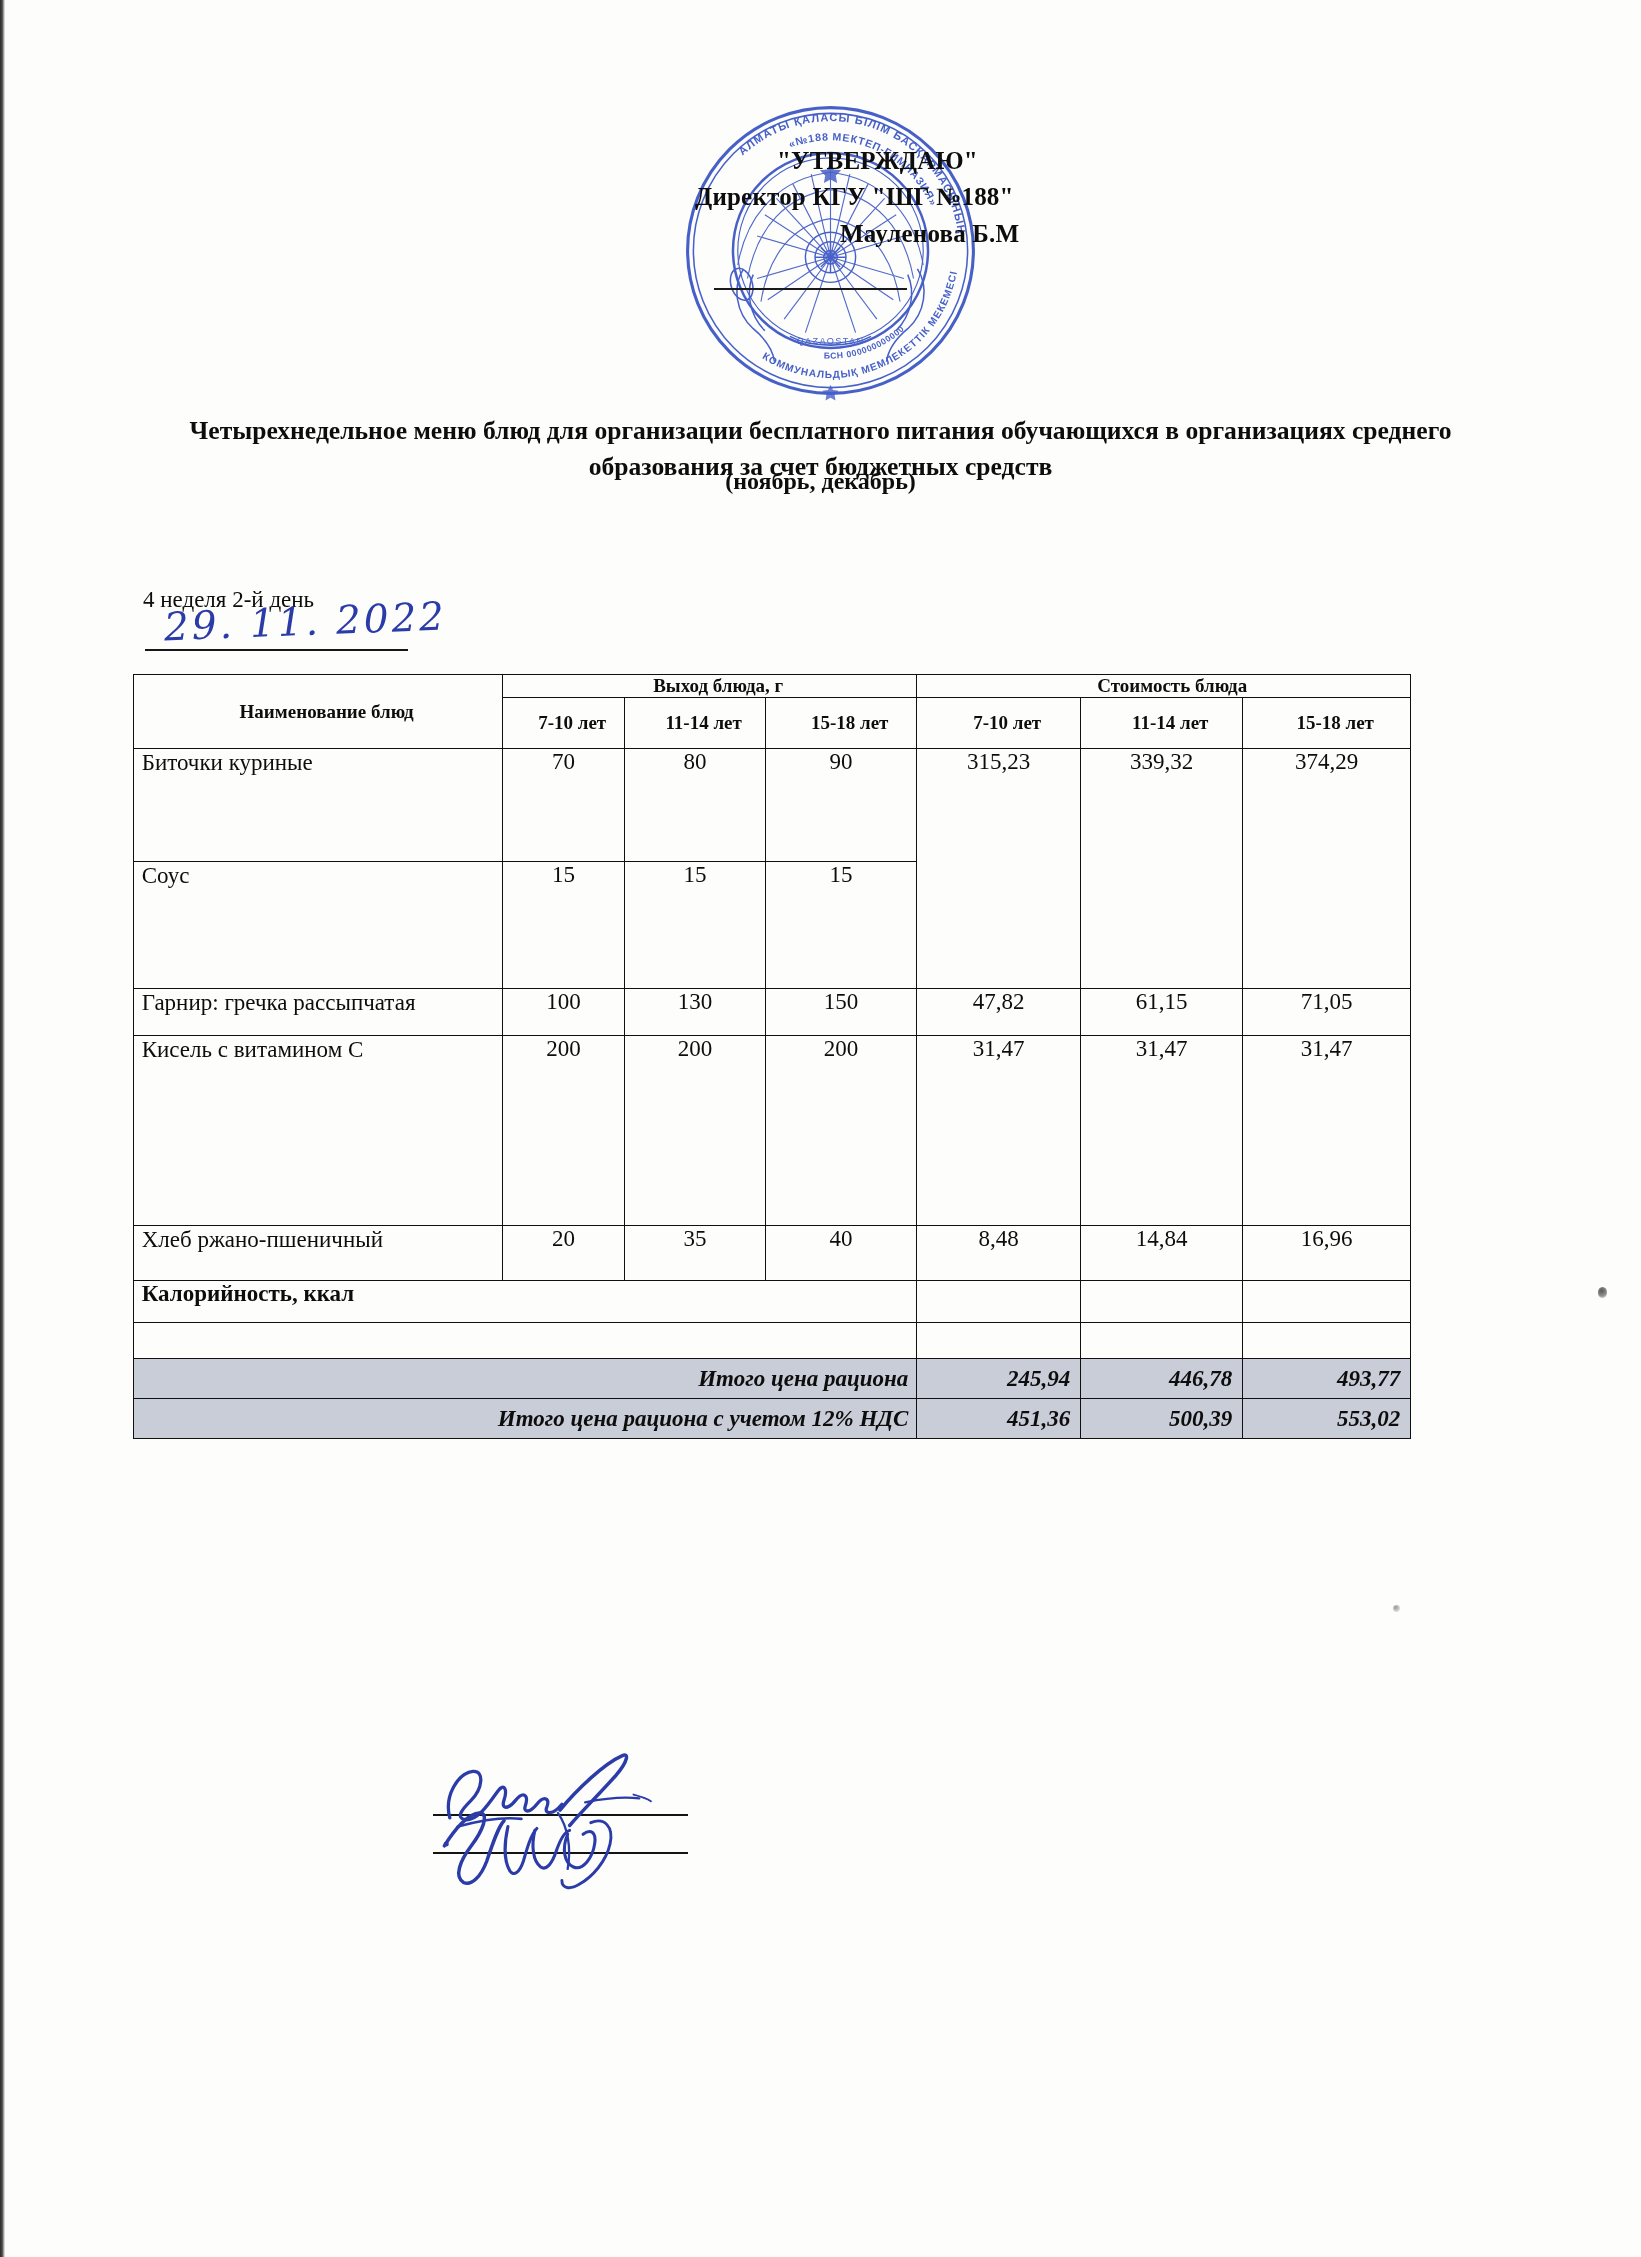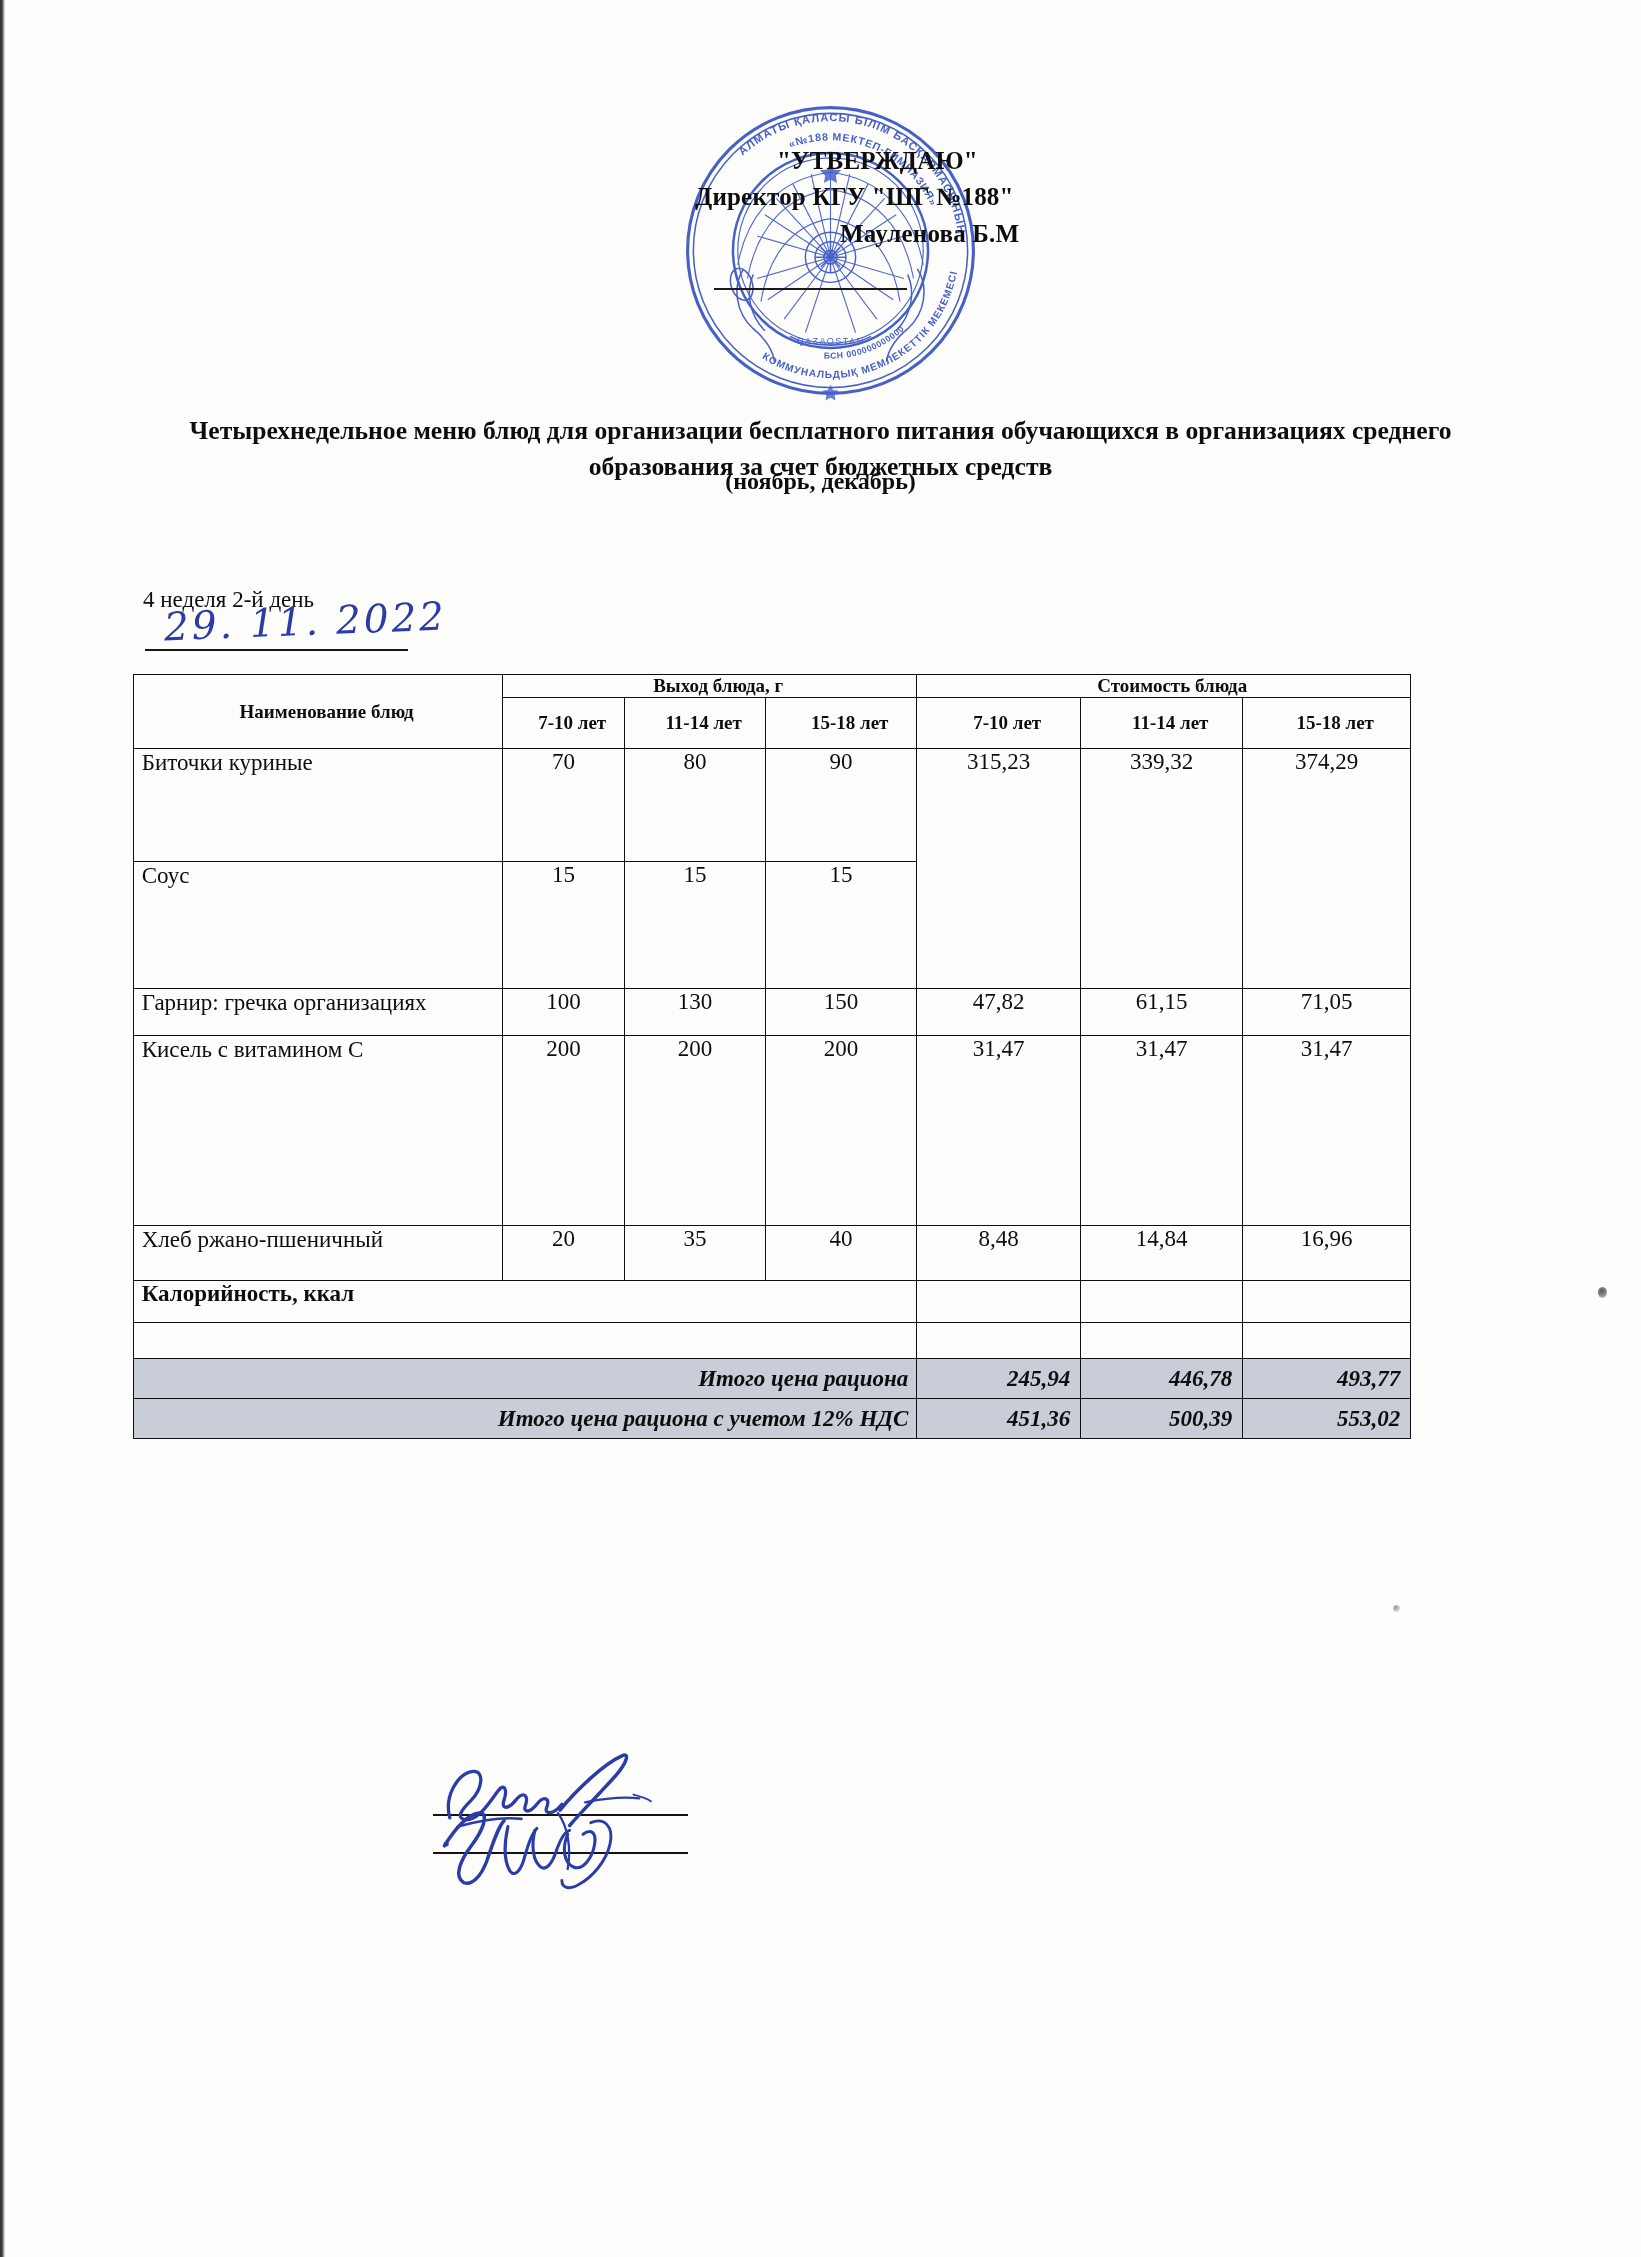--- a/index.html
+++ b/index.html
@@ -365,21 +365,21 @@
         </tr>
 
         <tr class="r-sou">
           <td class="dish">Соус</td>
           <td class="num">15</td>
           <td class="num">15</td>
           <td class="num">15</td>
         </tr>
 
         <tr class="r-gar">
-          <td class="dish">Гарнир: гречка организациях</td>
+          <td class="dish">Гарнир: гречка рассыпчатая</td>
           <td class="num">100</td>
           <td class="num">130</td>
           <td class="num">150</td>
           <td class="num">47,82</td>
           <td class="num">61,15</td>
           <td class="num">71,05</td>
         </tr>
 
         <tr class="r-kis">
           <td class="dish">Кисель с витамином С</td>

